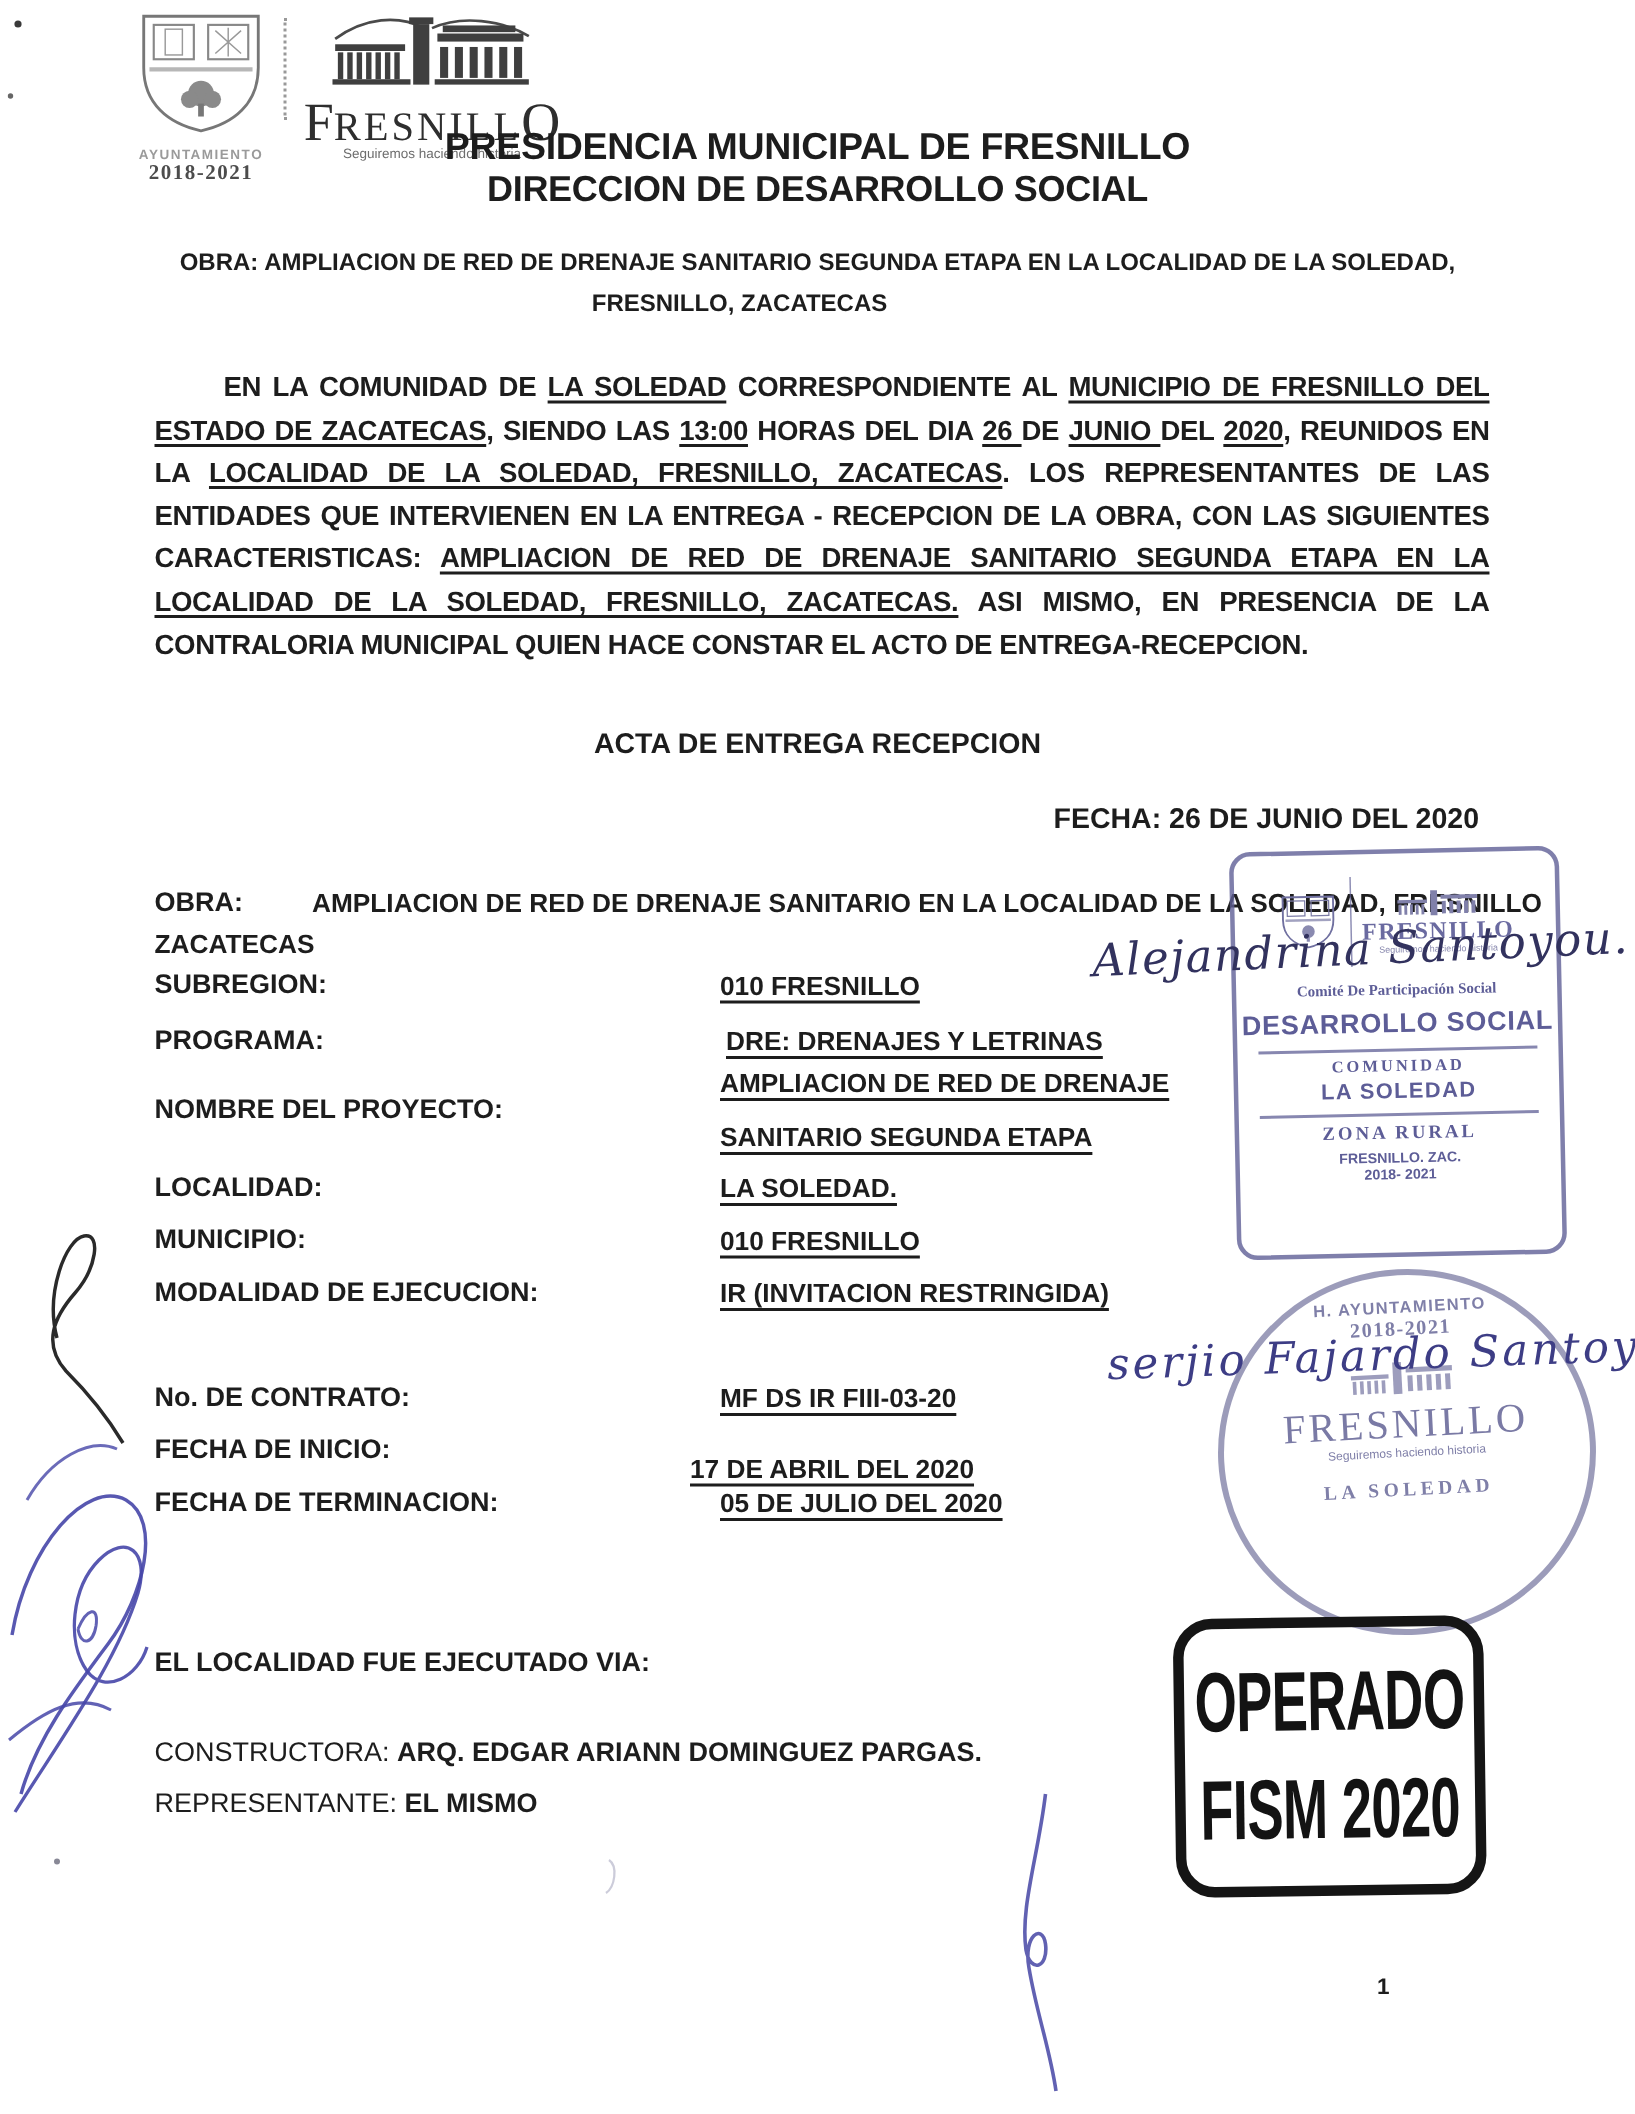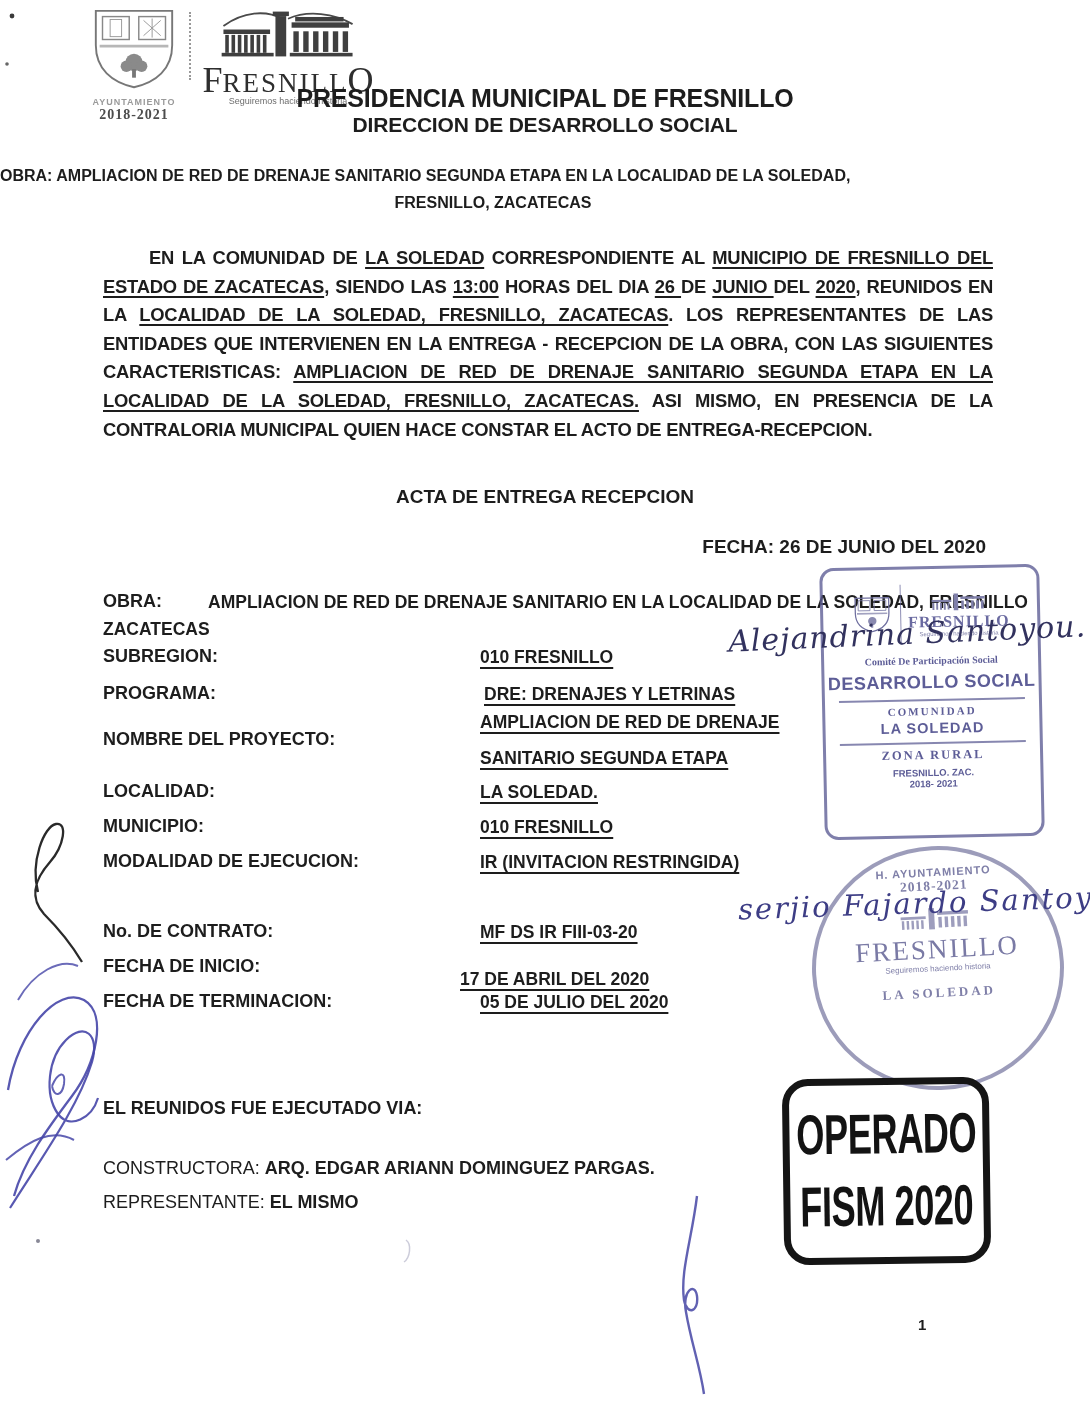--- a/index.html
+++ b/index.html
@@ -12,22 +12,22 @@
   .shield-wrap{left:78px;top:8px;width:112px;text-align:center;}
   .shield-cap1{font-size:9px;letter-spacing:1px;color:#9a9a9a;font-weight:700;margin-top:1px;}
   .shield-cap2{font-family:"Liberation Serif",serif;font-size:14px;color:#4c4c4c;font-weight:700;letter-spacing:1px;}
   .dot-sep{left:189px;top:12px;height:68px;border-left:2px dotted #999;}
   .brand-wrap{left:198px;top:8px;width:180px;text-align:center;}
   .brand-word{font-family:"Liberation Serif",serif;color:#2e2e2e;line-height:1;margin-top:-2px;white-space:nowrap;}
   .brand-word .big{font-size:36px;}
   .brand-word .mid{font-size:27px;letter-spacing:2px;}
   .brand-tag{font-size:9px;color:#6d6d6d;margin-top:-2px;}
   .title-line1{left:0;top:84px;width:1090px;text-align:center;font-size:25px;font-weight:700;letter-spacing:-.2px;}
-  .title-line2{left:0;top:113px;width:1090px;text-align:center;font-size:21px;font-weight:700;letter-spacing:-.2px;}
-  .obra-h1{left:0;top:167px;width:1090px;font-size:16px;font-weight:700;}
+  .title-line2{left:0;top:113px;width:1090px;text-align:center;font-size:24px;font-weight:700;letter-spacing:-.2px;}
+  .obra-h1{left:0;top:167px;width:1090px;text-align:center;font-size:16px;font-weight:700;}
   .obra-h2{left:0;top:194px;width:986px;text-align:center;font-size:16px;font-weight:700;}
   
   .intro{left:103px;top:244px;width:890px;font-size:18.4px;line-height:28.6px;font-weight:700;
          text-align:justify;text-indent:46px;letter-spacing:-.25px;}
   .intro .u{text-decoration:underline;text-decoration-thickness:2px;text-underline-offset:3px;}
   
   .acta-title{left:0;top:486px;width:1090px;text-align:center;font-size:19px;font-weight:700;}
   .fecha-line{right:104px;top:536px;font-size:19px;font-weight:700;}
   
   .flabel{font-size:18px;font-weight:700;white-space:nowrap;}
@@ -169,21 +169,21 @@
 
   <div class="abs flabel" style="left:103px;top:921px;">No. DE CONTRATO:</div>
   <div class="abs fvalue" style="left:480px;top:922px;">MF DS IR FIII-03-20</div>
 
   <div class="abs flabel" style="left:103px;top:956px;">FECHA DE INICIO:</div>
   <div class="abs fvalue" style="left:460px;top:957px;margin-top:12px;">17 DE ABRIL DEL 2020</div>
 
   <div class="abs flabel" style="left:103px;top:991px;">FECHA DE TERMINACION:</div>
   <div class="abs fvalue" style="left:480px;top:992px;">05 DE JULIO DEL 2020</div>
 
-  <div class="abs via-line">EL REUNIDOS FUE EJECUTADO VIA:</div>
+  <div class="abs via-line">EL LOCALIDAD FUE EJECUTADO VIA:</div>
   <div class="abs exec-line"><span class="lab">CONSTRUCTORA: </span><span class="val">ARQ. EDGAR ARIANN DOMINGUEZ PARGAS.</span></div>
   <div class="abs exec-line2"><span class="lab">REPRESENTANTE: </span><span class="val">EL MISMO</span></div>
 
   <div class="abs stamp-ds">
     <div class="ds-top">
       <svg width="42" height="50" viewBox="0 0 100 88">
         <path d="M10,3 h80 v36 c0,25 -17,39 -40,44 C27,78 10,64 10,39 Z" fill="none" stroke="#7070a0" stroke-width="3"></path>
         <rect x="17" y="9" width="28" height="24" fill="none" stroke="#7b7ba6" stroke-width="2"></rect>
         <rect x="55" y="9" width="28" height="24" fill="none" stroke="#7b7ba6" stroke-width="2"></rect>
         <path d="M14,40 h72" stroke="#7b7ba6" stroke-width="4" opacity=".7"></path>

